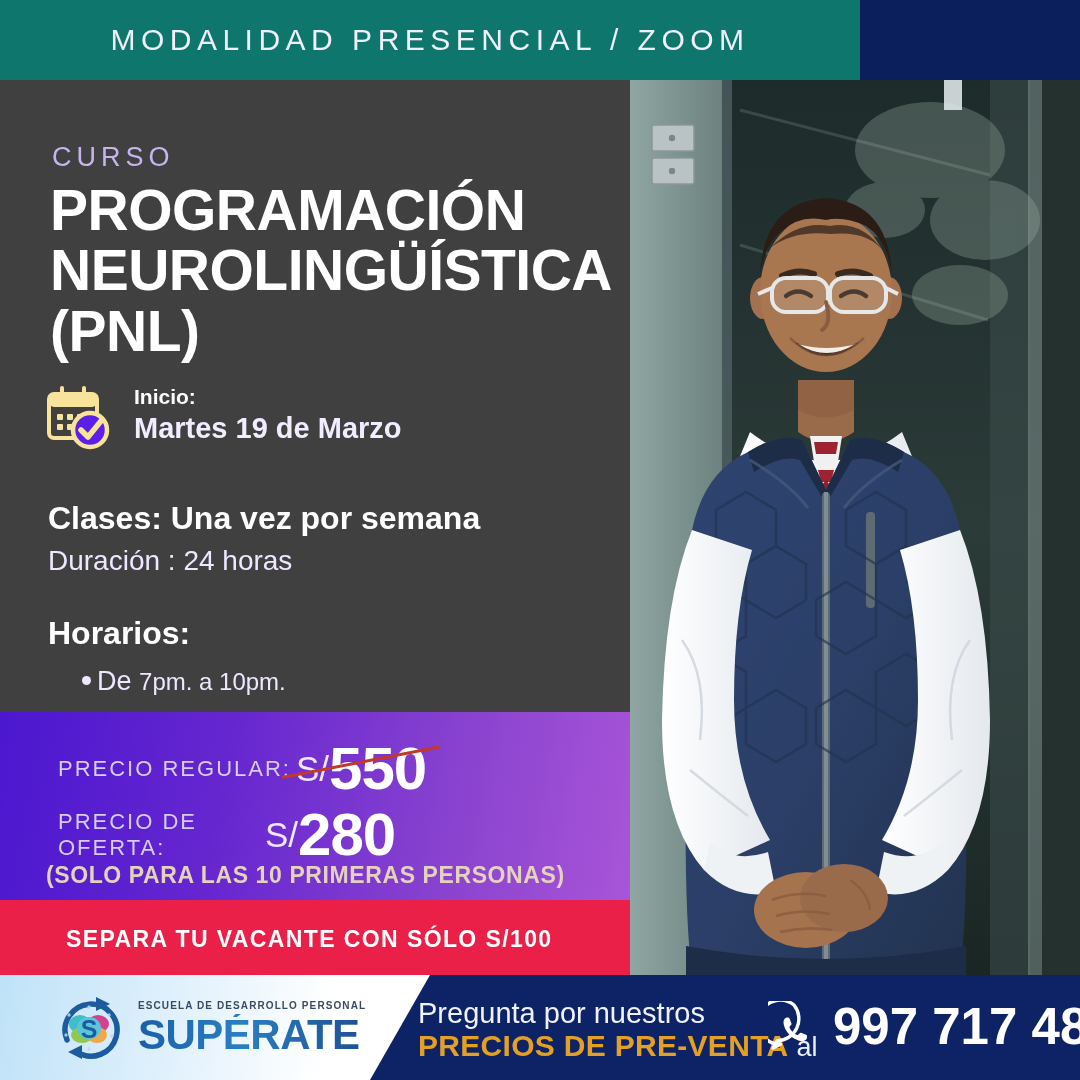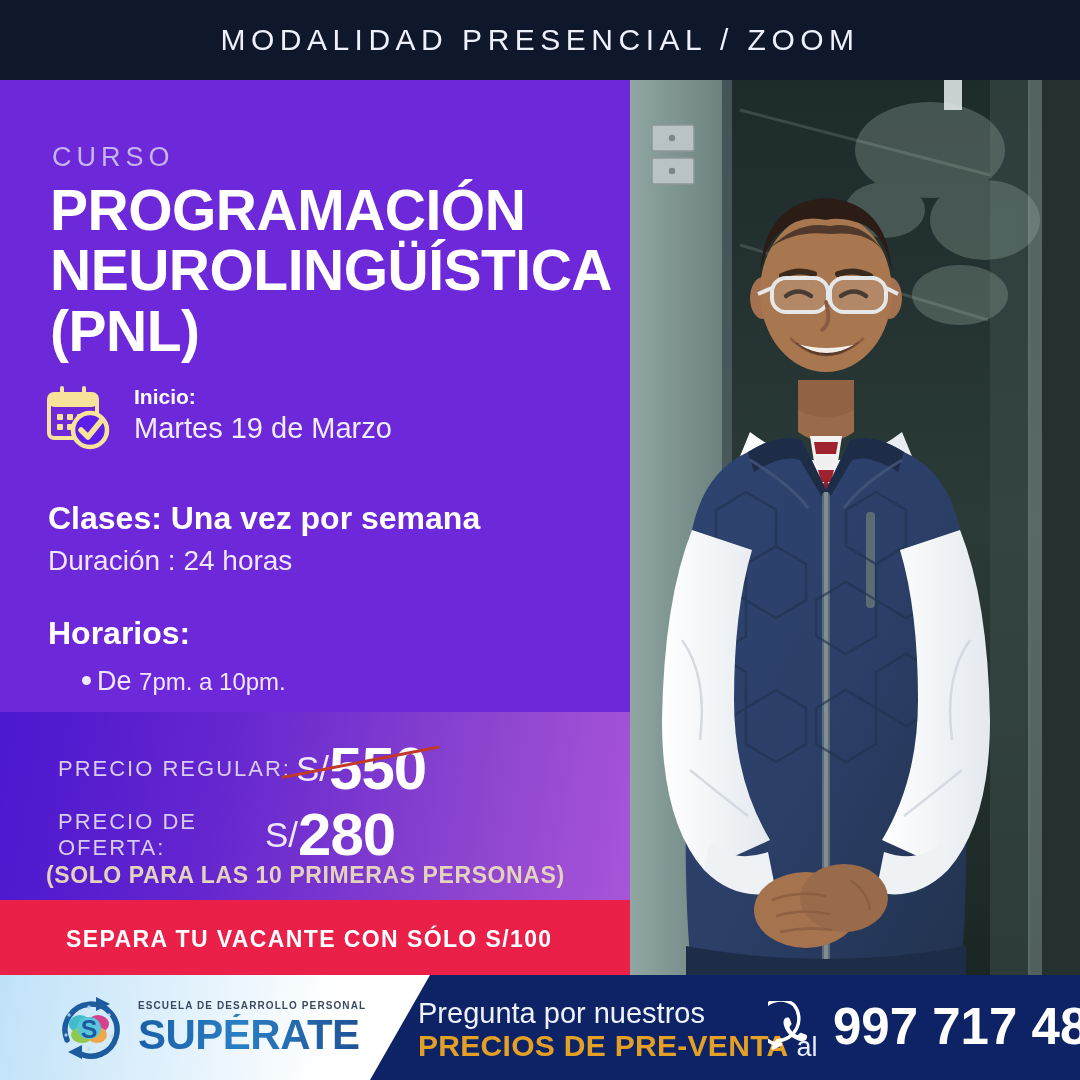--- a/index.html
+++ b/index.html
@@ -10,22 +10,22 @@
   }
   #flyer {
     position:relative;
     width:1080px; height:1080px;
     overflow:hidden;
     background:#0a1f5c;
   }
 
   
   .top-banner {
-    position:absolute; left:0; top:0; width:1080px; height:80px;
-    background:#0f172a;
+    position:absolute; left:0; top:0; width:860px; height:80px;
+    background:#0f766e;
     display:flex; align-items:center; justify-content:center;
   }
   .top-banner .txt {
     color:#eef1fb;
     font-size:30px;
     font-weight:400;
     letter-spacing:5.5px;
     white-space:nowrap;
   }
 
@@ -33,21 +33,21 @@
   .photo {
     position:absolute; left:630px; top:80px; width:450px; height:895px;
     overflow:hidden;
     background:#2c3a37;
   }
   .photo svg { display:block; width:450px; height:895px; }
 
   
   .left-panel {
     position:absolute; left:0; top:80px; width:630px; height:632px;
-    background:#6d28d9;
+    background:#404040;
   }
   .curso {
     position:absolute; left:52px; top:62px;
     color:#c6b4ef; font-size:27px; letter-spacing:5px; font-weight:400;
   }
   .course-title {
     position:absolute; left:50px; top:100px; width:580px;
     color:#ffffff;
     font-size:57px; font-weight:bold; line-height:1.06;
     letter-spacing:-0.5px;
@@ -56,21 +56,21 @@
   
   .date-row {
     position:absolute; left:44px; top:304px;
     display:flex; align-items:flex-start; gap:22px;
   }
   .cal-icon { width:68px; height:68px; flex:0 0 68px; }
   .date-text .inicio {
     color:#ffffff; font-size:21px; font-weight:bold; line-height:1.25;
   }
   .date-text .fecha {
-    color:#f2ecff; font-size:29px; font-weight:400; line-height:1.3;
+    color:#f2ecff; font-size:29px; font-weight:700; line-height:1.3;
   }
 
   
   .details { position:absolute; left:48px; top:415px; width:560px; }
   .details .strong {
     color:#ffffff; font-size:32px; font-weight:bold; line-height:1.45;
   }
   .details .normal {
     color:#efe7ff; font-size:28px; font-weight:400; line-height:1.45;
   }

